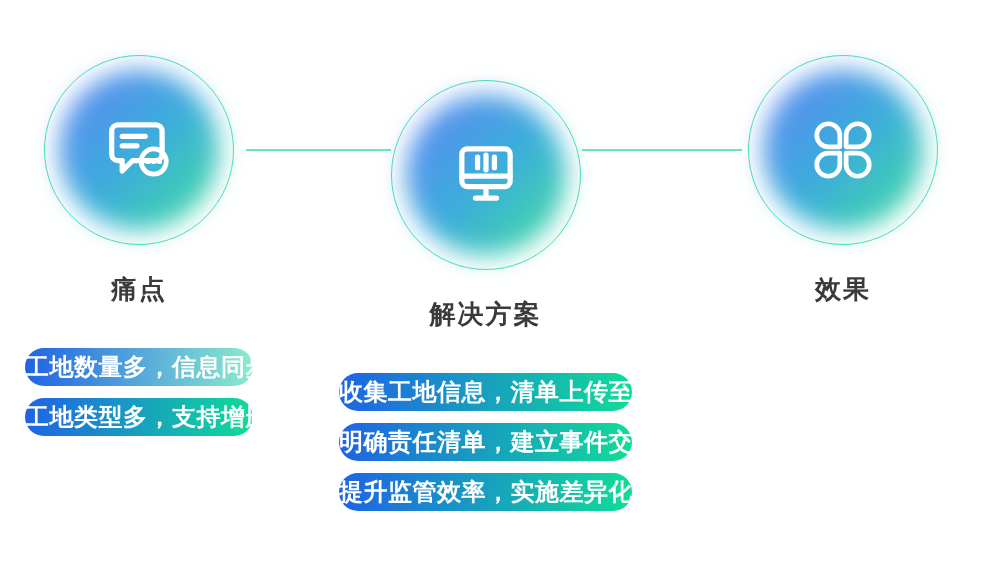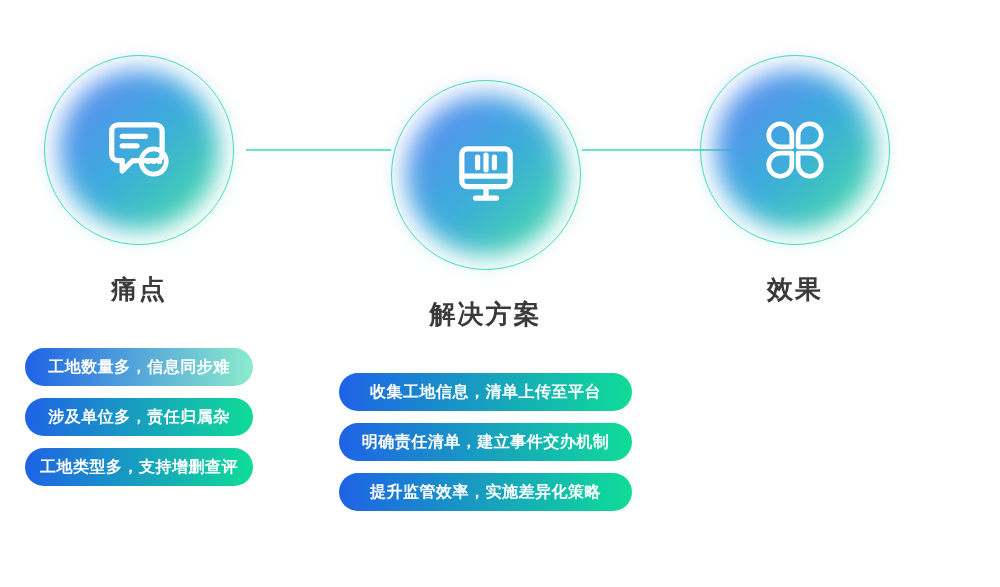--- a/index.html
+++ b/index.html
@@ -13,21 +13,21 @@
   .connector{
     position:absolute;top:149px;height:2px;
     background:var(--connector-line,#49e4ad);
     opacity:.85;
   }
   .connector-1{left:246px;width:145px;}
   .connector-2{left:582px;width:160px;}
   .column{position:absolute;top:0;height:100%;}
   .col-1{left:25px;width:228px;}
   .col-2{left:339px;width:293px;margin-top:25px;}
-  .col-3{left:676px;width:250px;}
+  .col-3{left:724px;width:250px;}
   .circle{
     position:absolute;top:55px;left:50%;
     width:190px;height:190px;margin-left:-95px;
     border-radius:50%;
     border:1.5px solid var(--circle-ring,#49e4ad);
     box-sizing:border-box;
   }
   .col-3 .circle{margin-left:-101px;}
   .blob{
     position:absolute;inset:14px;border-radius:50%;
@@ -48,21 +48,21 @@
     transform:translateX(-50%);
     margin:0;width:220px;text-align:center;
     font-size:26px;font-weight:bold;letter-spacing:2px;
     color:var(--heading-text,#3a3a3a);
   }
   .col-3 .heading{transform:translateX(calc(-50% - 6px));}
   .pills{position:absolute;top:348px;left:0;right:0;}
   .pill{
     height:38px;line-height:38px;margin-bottom:12px;
     border-radius:19px;text-align:center;
-    font-size:16px;font-weight:bold;letter-spacing:.5px;
+    font-size:24px;font-weight:bold;letter-spacing:.5px;
     color:var(--pill-text,#fff);
     background:linear-gradient(92deg,var(--pill-blue,#1f62e6),var(--pill-green,#0fdd97));
     white-space:nowrap;
   }
   .pill.variant-light{
     background:linear-gradient(92deg,var(--pill-blue,#1f62e6),var(--pill-mint-light,#8ceccd));
   }
 </style>
 </head>
 <body>
@@ -81,21 +81,20 @@
         <line x1="24" y1="36" x2="38" y2="36"></line>
         <circle cx="54" cy="51" r="12" stroke-width="4.5"></circle>
         <circle cx="48.5" cy="51" r="1.2" fill="#fff" stroke-width="2.5"></circle>
         <circle cx="54" cy="51" r="1.2" fill="#fff" stroke-width="2.5"></circle>
         <circle cx="59.5" cy="51" r="1.2" fill="#fff" stroke-width="2.5"></circle>
       </svg>
     </div>
     <h2 class="heading">痛点</h2>
     <div class="pills">
       <div class="pill variant-light">工地数量多，信息同步难</div>
-      <div class="pill variant-normal">涉及单位多，责任归属杂</div>
       <div class="pill variant-normal">工地类型多，支持增删查评</div>
     </div>
   </section>
 
   <section class="column col-2">
     <div class="circle">
       <div class="blob"></div>
       <svg class="icon" viewBox="0 0 80 80" fill="none" stroke-width="5" stroke-linecap="round" stroke-linejoin="round">
         <rect x="17" y="15" width="46" height="36" rx="5"></rect>
         <line x1="17" y1="41" x2="63" y2="41"></line>

